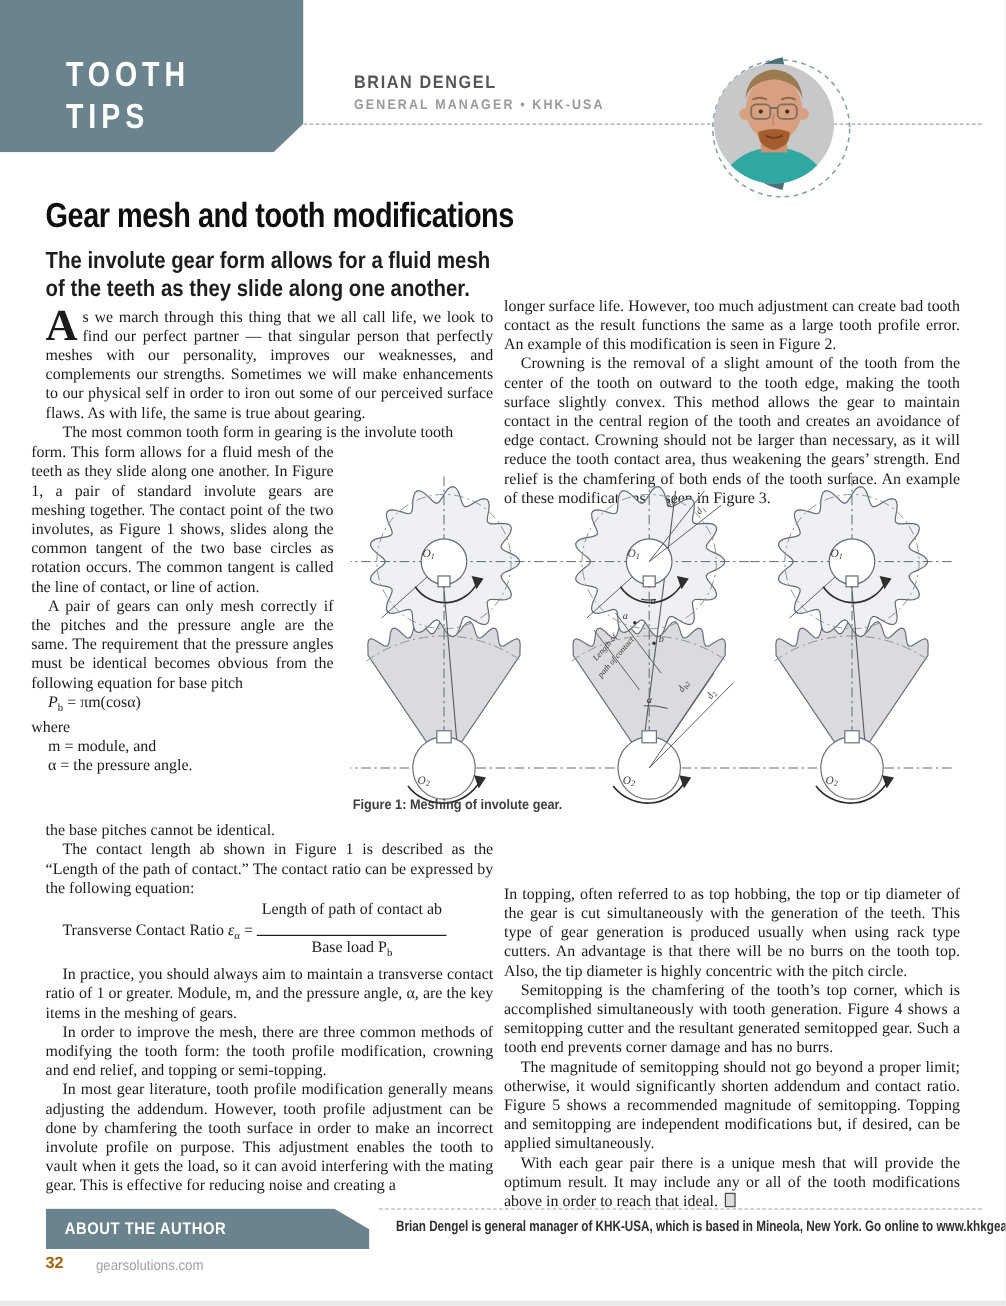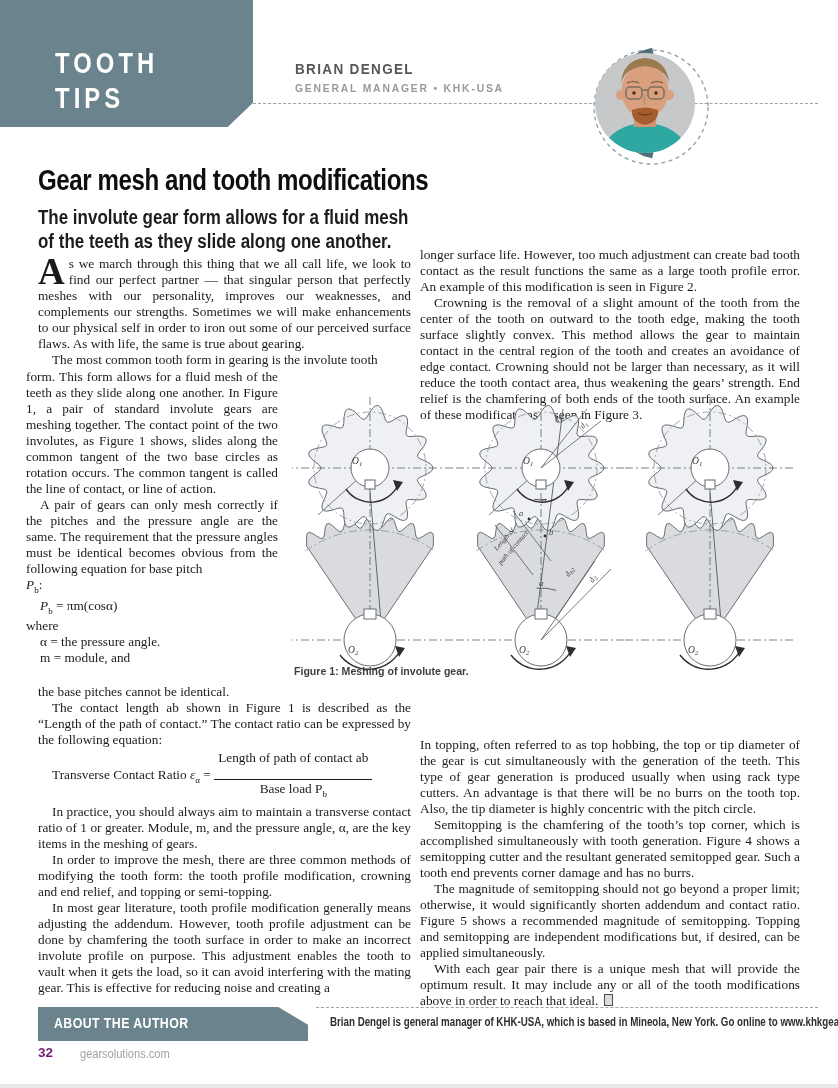--- a/index.html
+++ b/index.html
@@ -40,21 +40,21 @@
            transform:scaleX(.92);transform-origin:left top;white-space:nowrap;}
   
   .about-box{left:38px;top:1007px;width:270px;height:34px;background:#6a838c;
              clip-path:polygon(0 0,89% 0,100% 52%,100% 100%,0 100%);}
   .about-heading{left:54px;top:1015px;color:#fff;font-family:"Liberation Sans",sans-serif;font-weight:bold;
                  font-size:14px;letter-spacing:.5px;transform:scaleX(.88);transform-origin:left top;white-space:nowrap;}
   .about-dash{left:316px;top:1007px;width:502px;border-top:1.5px dashed #9aa4a8;}
   .about-text{left:330px;top:1015px;font-family:"Liberation Sans",sans-serif;font-weight:bold;
               font-size:12.5px;color:#2e2f31;transform:scaleX(.78);transform-origin:left top;white-space:nowrap;}
   
-  .page-num{left:38px;top:1045px;font-family:"Liberation Sans",sans-serif;font-weight:bold;font-size:13.5px;color:#701a75;}
+  .page-num{left:38px;top:1045px;font-family:"Liberation Sans",sans-serif;font-weight:bold;font-size:13.5px;color:#a16207;}
   .site{left:80px;top:1047px;font-family:"Liberation Sans",sans-serif;font-size:12px;color:#9fa1a4;
         transform:scaleX(.92);transform-origin:left top;}
 </style>
 </head>
 <body>
 
 <div class="page">
 
   <div class="abs dept-box"></div>
   <div class="abs dept-text">
@@ -103,25 +103,24 @@
   </div>
 
   <div class="abs bt" style="left:38px;top:256px;width:373px;">
     <p><span class="dropcap">A</span><span>s we march through this thing that we all call life, we look to find our perfect partner — that singular person that perfectly meshes with our personality, improves our weaknesses, and complements our strengths. Sometimes we will make enhancements to our physical self in order to iron out some of our perceived surface flaws. As with life, the same is true about gearing.</span></p>
     <p class="ind">The most common tooth form in gearing is the involute tooth</p>
   </div>
 
   <div class="abs bt" style="left:26px;top:369px;width:252px;">
     <p>form. This form allows for a fluid mesh of the teeth as they slide along one another. In Figure 1, a pair of standard involute gears are meshing together. The contact point of the two involutes, as Figure 1 shows, slides along the common tangent of the two base circles as rotation occurs. The common tangent is called the line of contact, or line of action.</p>
     <p class="ind">A pair of gears can only mesh correctly if the pitches and the pressure angle are the same. The requirement that the pressure angles must be identical becomes obvious from the following equation for base pitch</p>
-    <p><span class="v">P</span><sub>b</sub><span>:</span></p>
     <p class="eqline"><span class="v">P</span><sub>b</sub><span> = πm(cosα)</span></p>
     <p>where</p>
+    <p class="eqline">m = module, and</p>
     <p class="eqline">α = the pressure angle.</p>
-    <p class="eqline">m = module, and</p>
   </div>
 
   <div class="abs bt" style="left:38px;top:684px;width:373px;">
     <p>the base pitches cannot be identical.</p>
     <p class="ind">The contact length ab shown in Figure 1 is described as the “Length of the path of contact.” The contact ratio can be expressed by the following equation:</p>
     <p class="eqline" style="margin:2px 0;"><span>Transverse Contact Ratio </span><span class="v">ε</span><sub>α</sub><span> = </span><span class="frac"><span class="num">Length of path of contact ab</span><span class="den"><span>Base load P</span><sub>b</sub></span></span></p>
     <p class="ind">In practice, you should always aim to maintain a transverse contact ratio of 1 or greater. Module, m, and the pressure angle, α, are the key items in the meshing of gears.</p>
     <p class="ind">In order to improve the mesh, there are three common methods of modifying the tooth form: the tooth profile modification, crowning and end relief, and topping or semi-topping.</p>
     <p class="ind">In most gear literature, tooth profile modification generally means adjusting the addendum. However, tooth profile adjustment can be done by chamfering the tooth surface in order to make an incorrect involute profile on purpose. This adjustment enables the tooth to vault when it gets the load, so it can avoid interfering with the mating gear. This is effective for reducing noise and creating a</p>
   </div>

